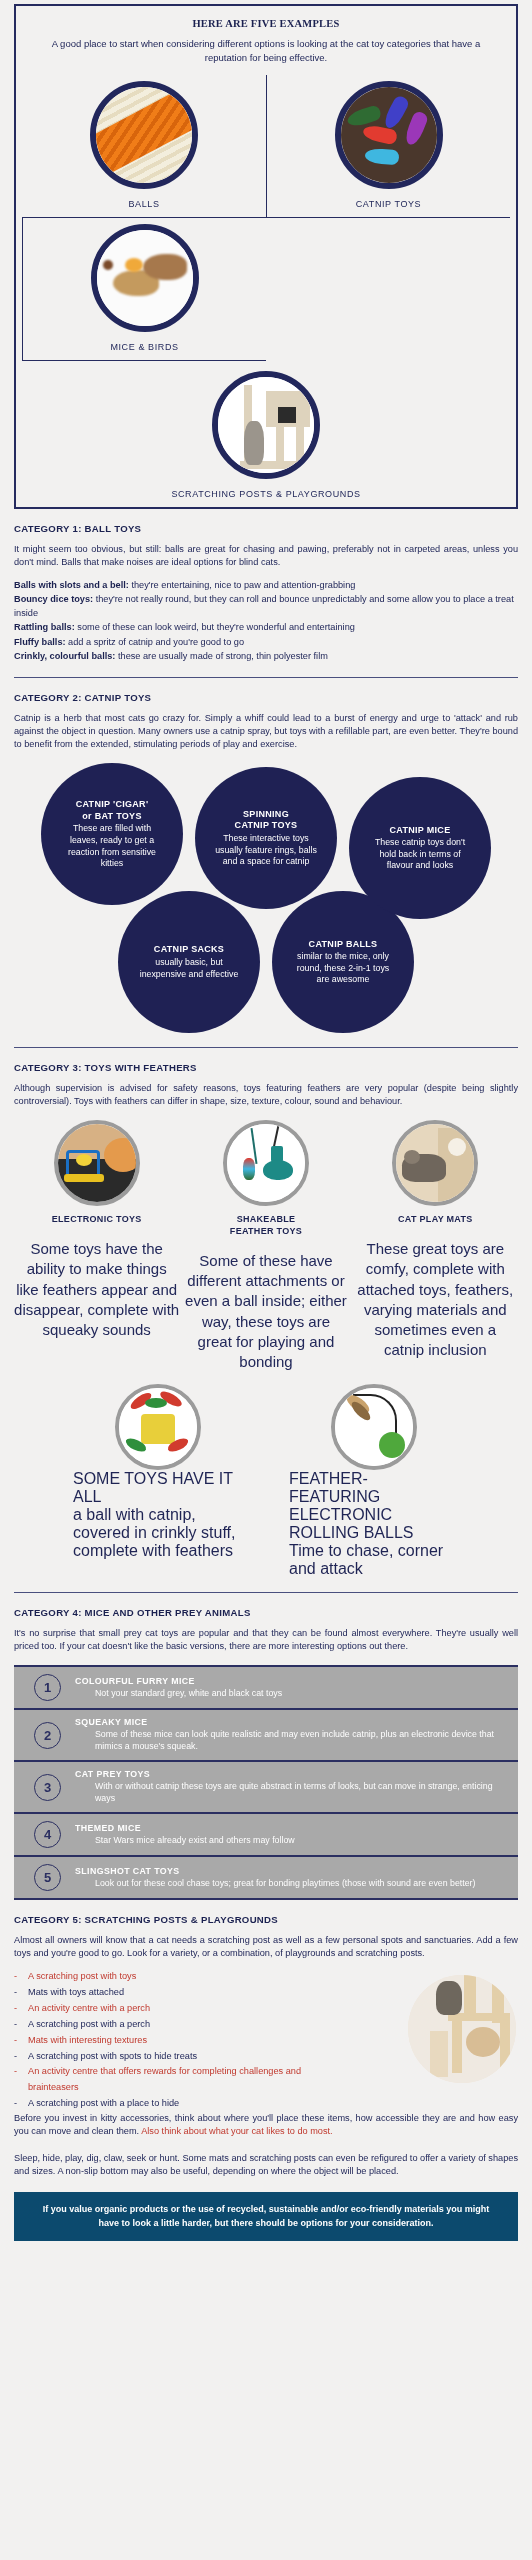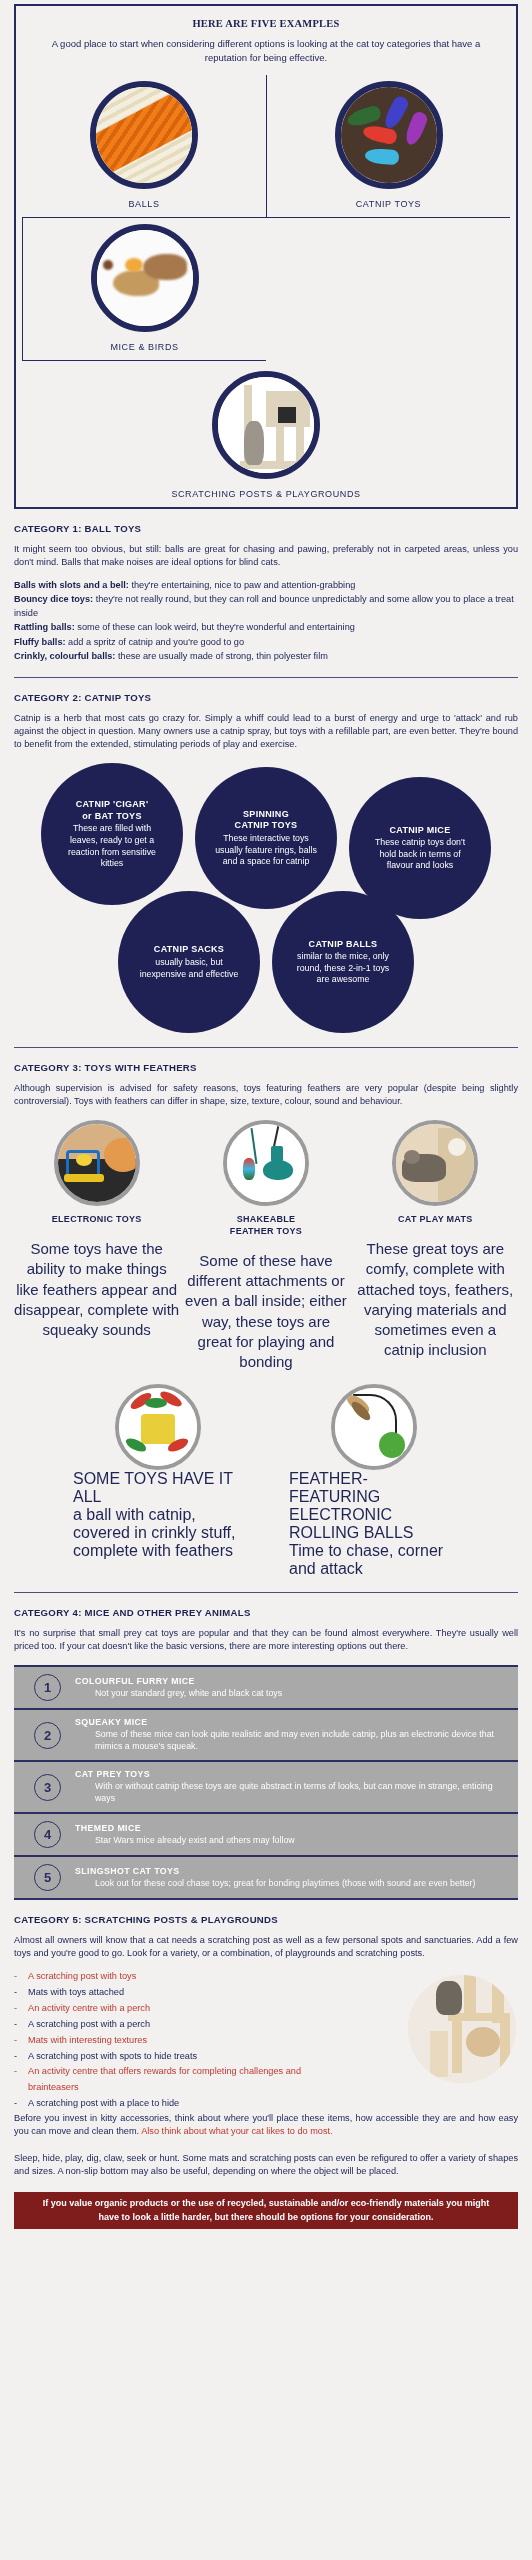--- a/index.html
+++ b/index.html
@@ -147,24 +147,24 @@
   .c5line .dash { width: 14px; flex: 0 0 14px; }
   .c5line.red { color: #c0392e; }
   .c5img {
     position: absolute; right: 2px; top: 6px;
     width: 108px; height: 108px; border-radius: 50%;
     overflow: hidden; background: #efe6da;
   }
   .tree { position:absolute; background:#e3cfa9; }
 
   .callout {
-    background: #7f1d1d; color: #fff;
+    background: #0c4a6e; color: #fff;
     text-align: center; font-weight: bold;
     font-size: 9px; line-height: 1.5;
-    padding: 5px 22px; margin-top: 14px;
+    padding: 11px 22px; margin-top: 14px;
   }
   .red { color: #c0392e; }
 </style>
 </head>
 <body>
 
 <div class="page">
 
   <section class="examples-box">
     <div class="examples-title">HERE ARE FIVE EXAMPLES</div>

